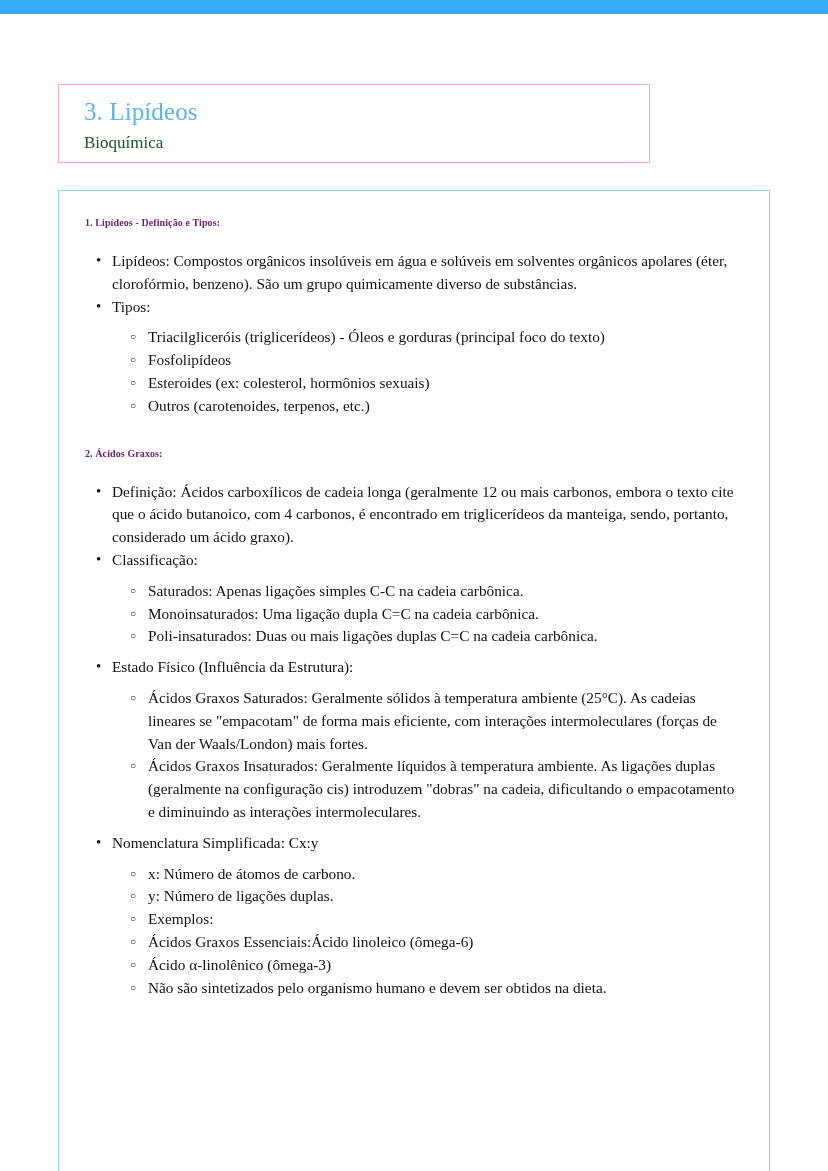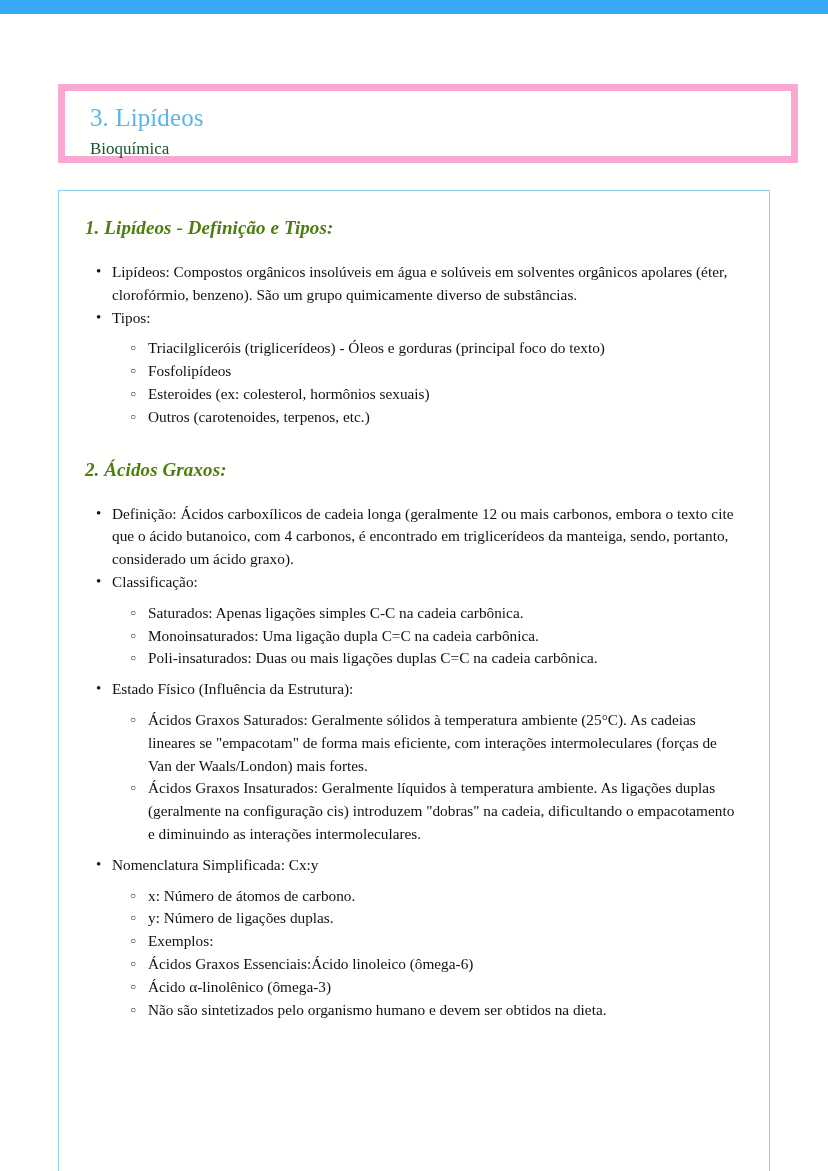--- a/index.html
+++ b/index.html
@@ -34,24 +34,24 @@
     width: 828px;
     bottom: 0;
     background: #fffffd;
   }
 
   
   .header-card {
     position: absolute;
     left: 58px;
     top: 70px;
-    width: 740px;
+    width: 592px;
     height: 79px;
     box-sizing: border-box;
-    border: 7px solid #f9a8d4;
+    border: 1px solid #f9a8d4;
     background: #fffffe;
     padding: 12px 0 0 25px;
   }
   .doc-title {
     color: #5BB5E8;
     font-size: 25px;
     line-height: 30px;
     font-weight: normal;
     margin: 0;
     letter-spacing: 0.1px;
@@ -72,26 +72,25 @@
     height: 1000px;
     box-sizing: border-box;
     border: 1px solid #8FD0EF;
     border-bottom: none;
     background: #fffffe;
     padding: 26px 24px 0 26px;
     overflow: hidden;
   }
 
   .sec-heading {
-    font-size: 19px;
+    font-size: 10px;
     font-weight: bold;
-    color: #4d7c0f;
+    color: #701a75;
     margin: 0 0 22px 0;
     letter-spacing: 0.1px;
-    font-style: italic;
   }
   .sec-heading.gap-top {
     margin-top: 30px;
   }
 
   ul.lvl1 {
     list-style: none;
     margin: 0;
     padding: 0;
   }

